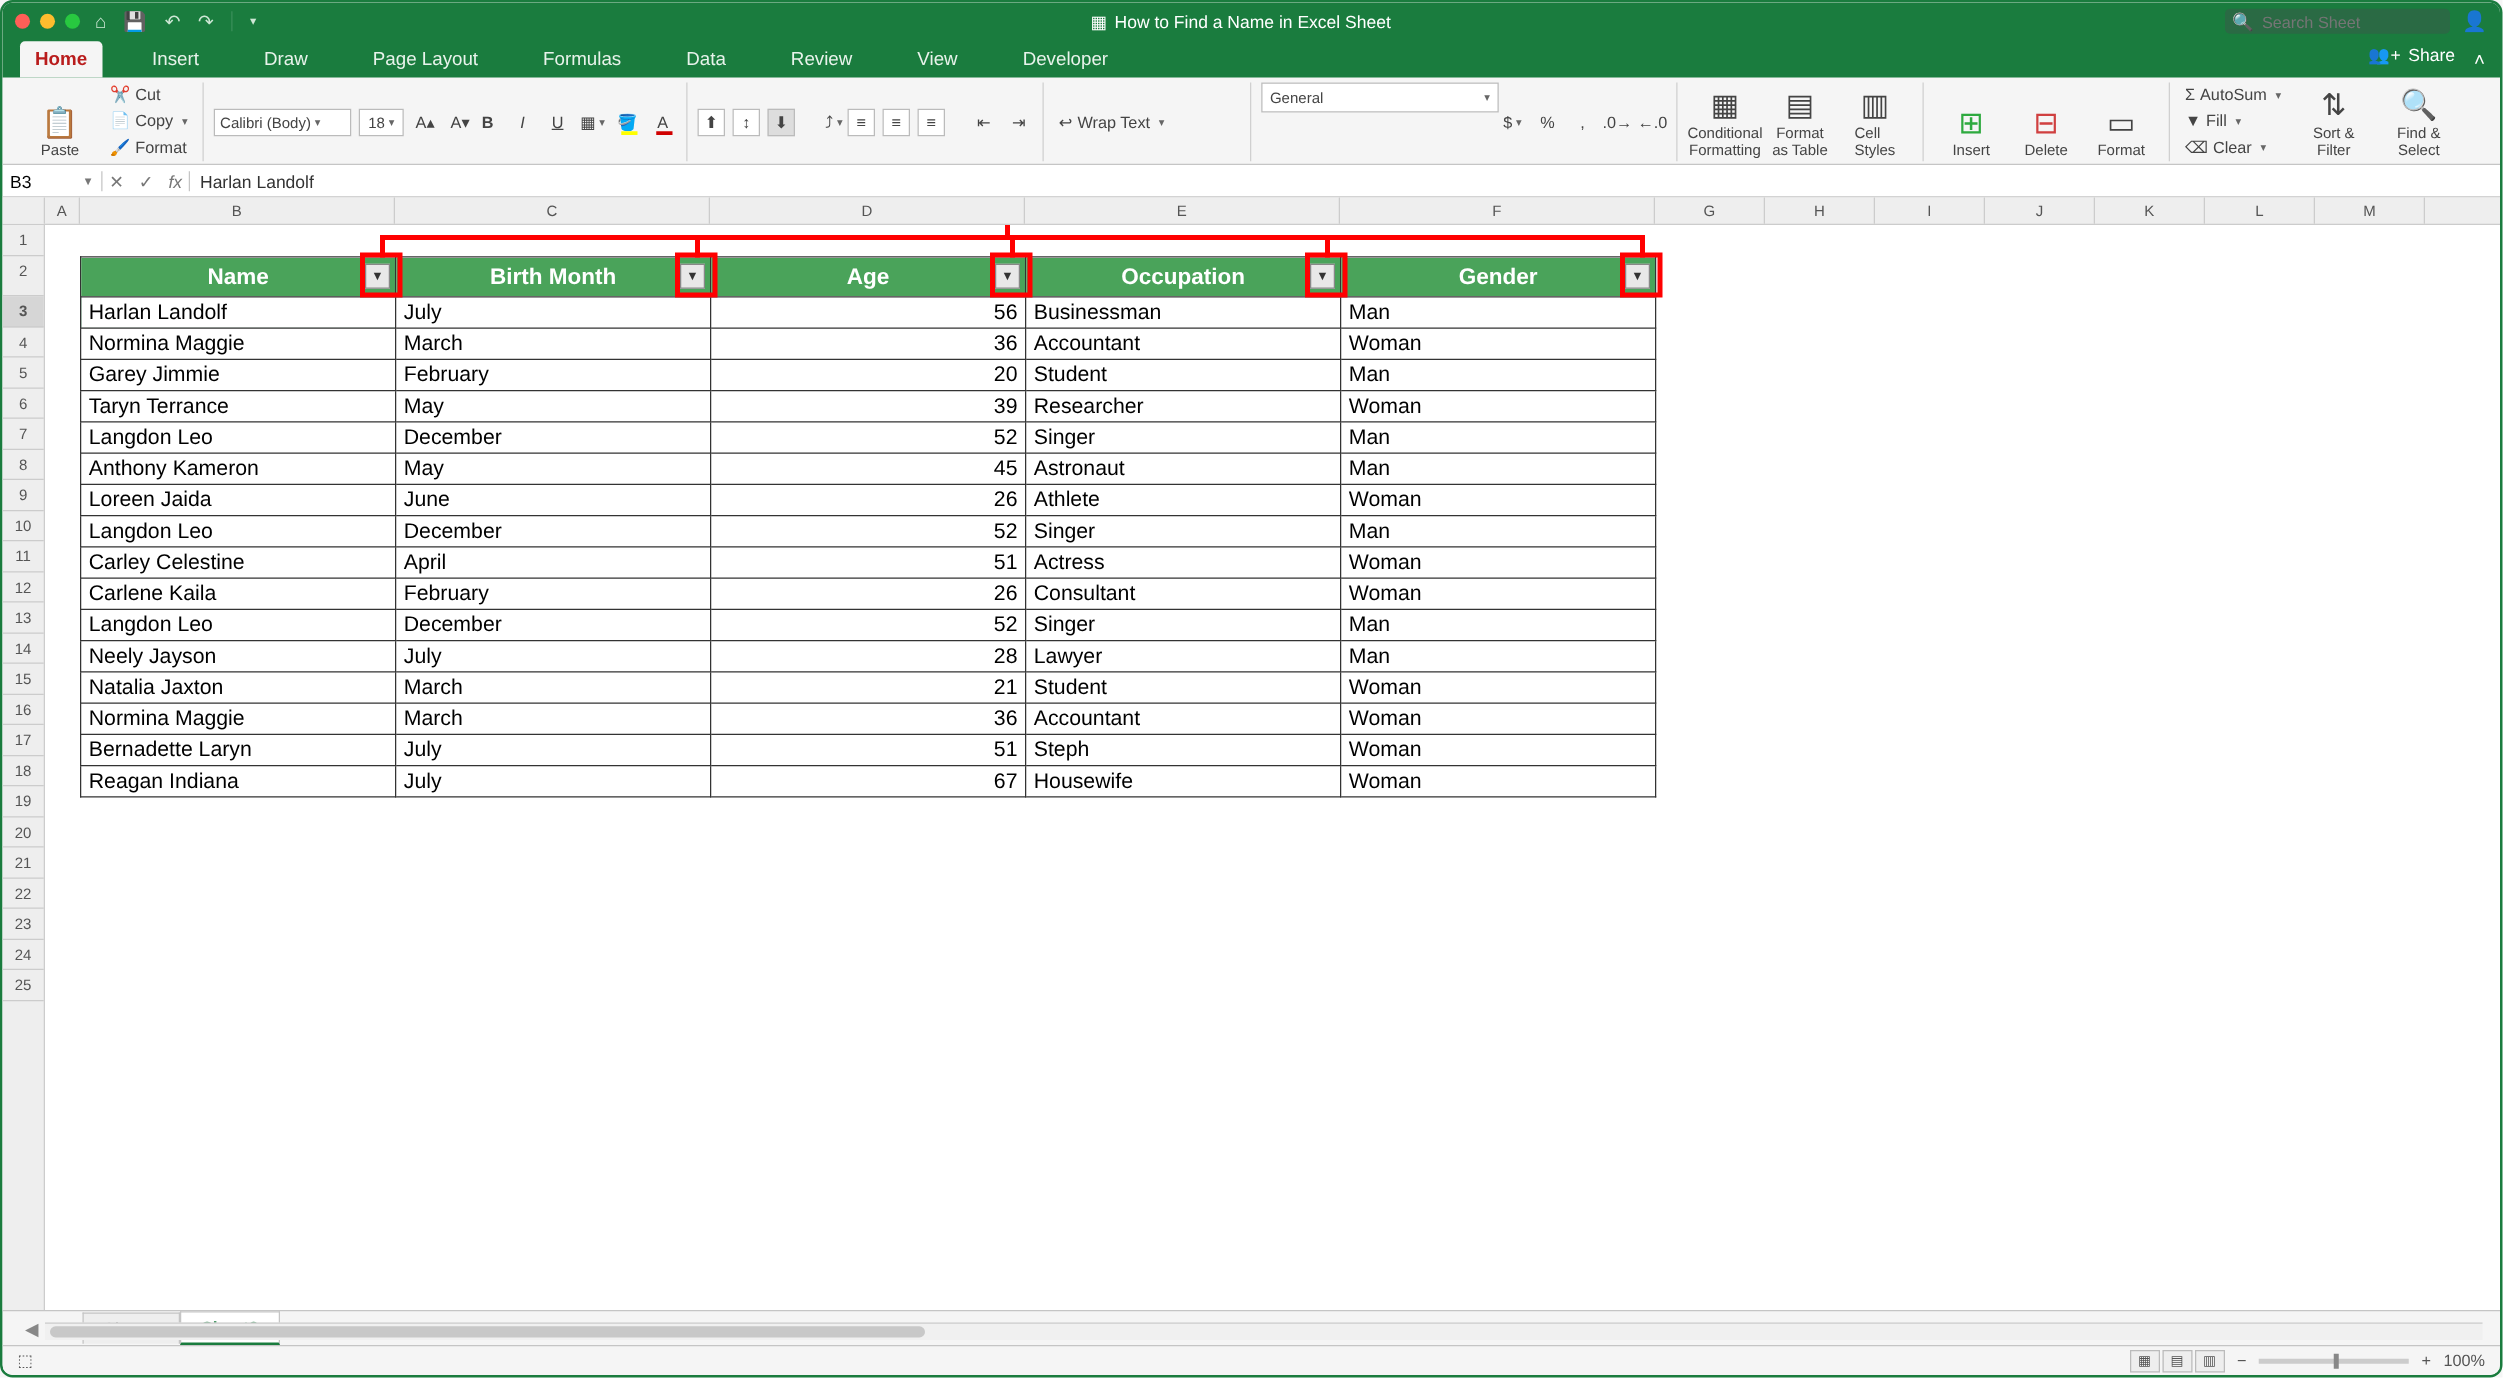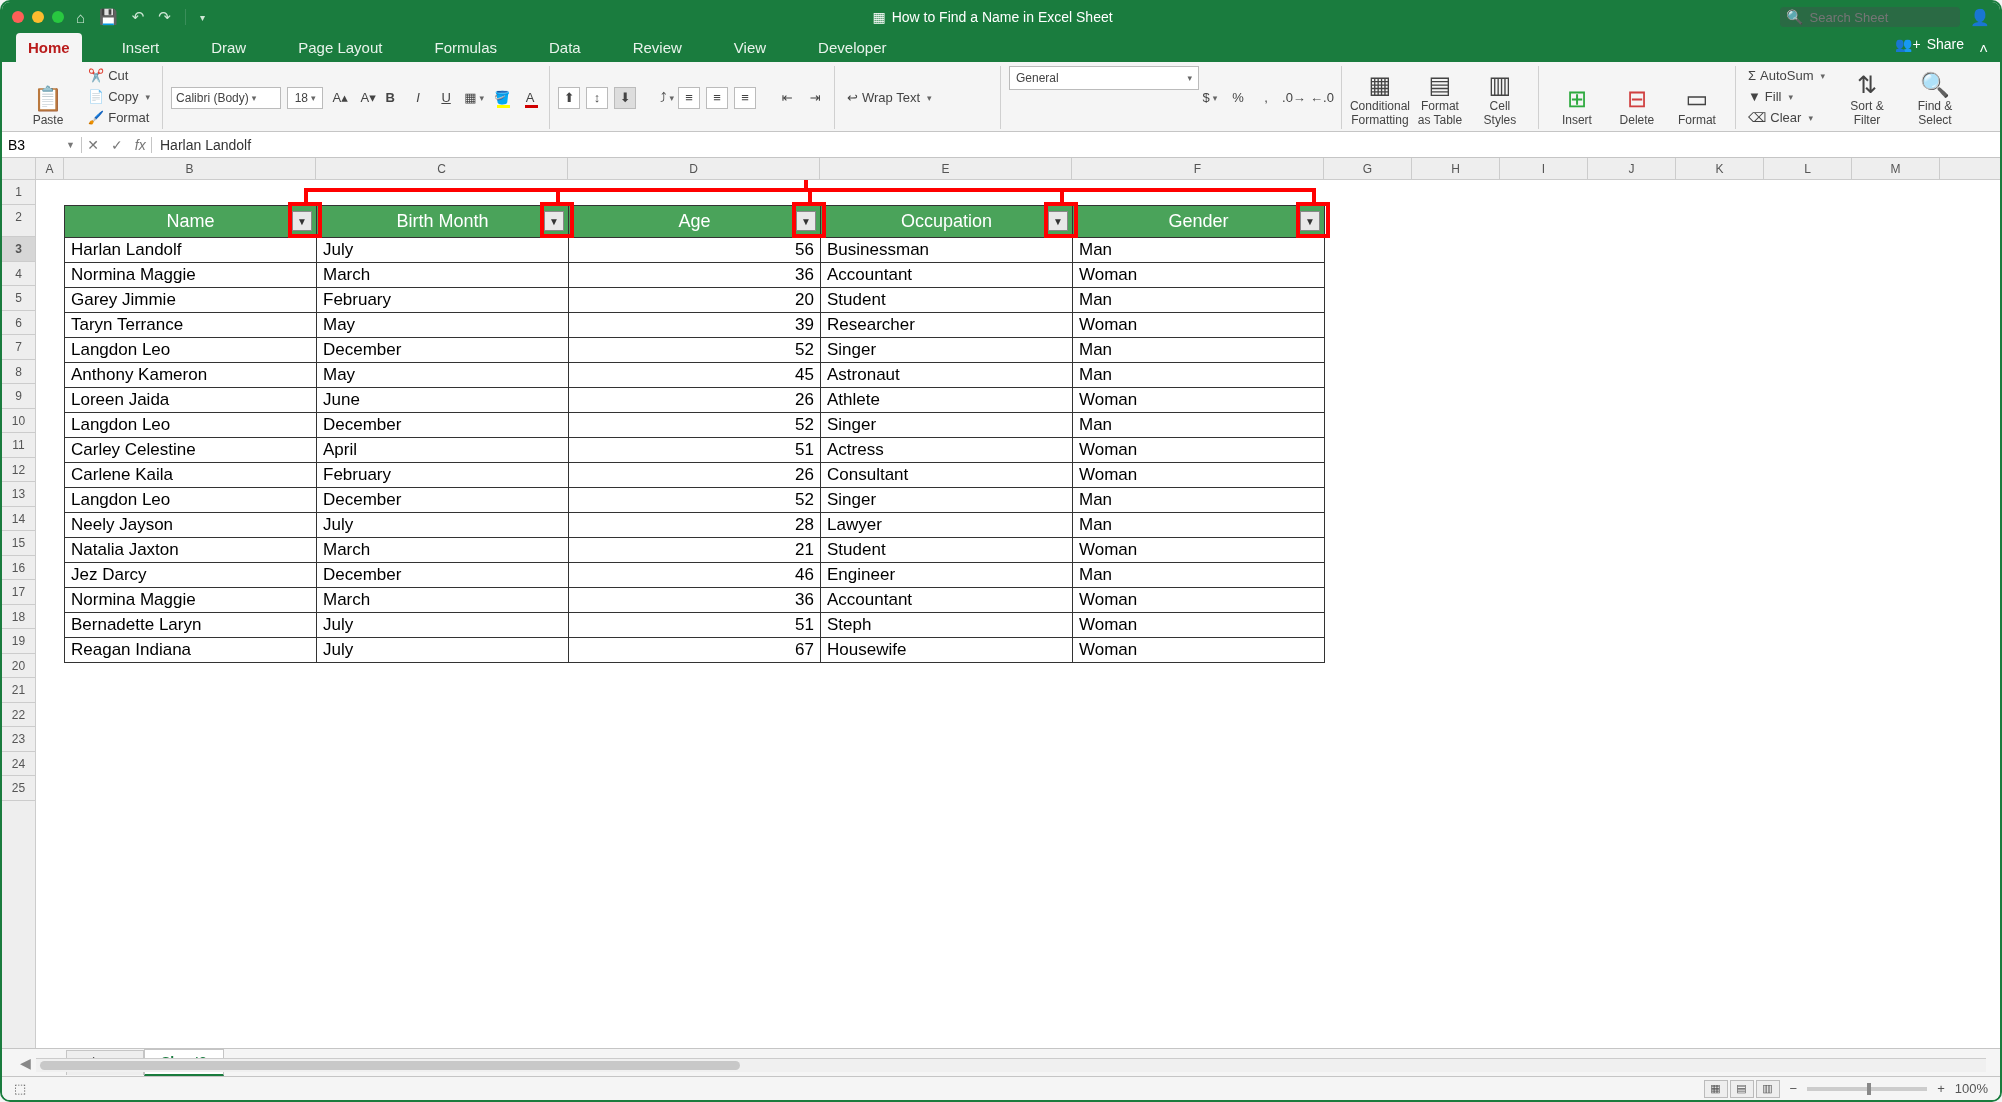--- a/index.html
+++ b/index.html
@@ -55,21 +55,21 @@
 
 
 .gridwrap{position:relative; display:flex; height:calc(100% - 30px - 30px - 70px - 26px - 22px - 28px - 24px); background:#fff;}
 .rowhdrs{width:34px; background:#eee; border-right:1px solid #ccc;}
 .rowhdr{height:24.5px; border-bottom:1px solid #ccc; text-align:center; font-size:12px; color:#555; line-height:24.5px;}
 .rowhdr.sel{background:#d6d6d6; font-weight:bold;}
 .cells{position:relative; flex:1; overflow:hidden;}
 
 
 .sheet-table{position:absolute; left:28px; top:24.5px; border-collapse:collapse;}
-.sheet-table th{background:#4aa35a; color:#fff; font-weight:normal; font-size:18px; border:1px solid #333; padding:2px 6px; position:relative; height:32px;}
+.sheet-table th{background:#4aa35a; color:#fff; font-weight:bold; font-size:18px; border:1px solid #333; padding:2px 6px; position:relative; height:32px;}
 .sheet-table td{border:1px solid #333; font-size:17px; padding:2px 6px; height:24.5px; background:#fff;}
 .sheet-table td.num{text-align:right;}
 .filterbtn{position:absolute; right:4px; top:50%; transform:translateY(-50%); width:20px; height:20px; background:#e8e8e8; border:1px solid #888; display:flex; align-items:center; justify-content:center; font-size:10px; color:#333;}
 .redbox{position:absolute; border:4px solid #ff0000; pointer-events:none;}
 .redline{position:absolute; background:#ff0000; z-index:40;}
 
 
 .sheettabs{height:28px; background:#f5f5f5; border-top:1px solid #c5c5c5; display:flex; align-items:center; padding-left:10px; gap:0; font-size:14px;}
 .sheettabs .nav{padding:0 8px;color:#888;}
 .stab{padding:4px 16px; border:1px solid #c5c5c5; border-bottom:none; background:#eee; color:#555;}
@@ -232,21 +232,21 @@
         <span style="white-space:pre-line;text-align:center;">Conditional
 Formatting</span>
       </div>
     <div class="bigbtn">
         <span class="ic">▤</span>
         <span style="white-space:pre-line;text-align:center;">Format
 as Table</span>
       </div>
     <div class="bigbtn">
         <span class="ic">▥</span>
-        <span style="white-space:pre-line;text-align:center;">Cell
+        <span style="white-space:pre-line;">Cell
 Styles</span>
       </div>
   </div>
 
   <div class="rgroup" style="flex-direction:row;">
     <div class="bigbtn">
         <span class="ic" style="color:#2eaa3f;">⊞</span>
         <span>Insert</span>
       </div>
     <div class="bigbtn">
@@ -445,27 +445,20 @@
             <td class="cF">Man</td>
           </tr>
           <tr>
             <td class="cB">Natalia Jaxton</td>
             <td class="cC">March</td>
             <td class="cD num">21</td>
             <td class="cE">Student</td>
             <td class="cF">Woman</td>
           </tr>
           <tr>
-            <td class="cB">Jez Darcy</td>
-            <td class="cC">December</td>
-            <td class="cD num">46</td>
-            <td class="cE">Engineer</td>
-            <td class="cF">Man</td>
-          </tr>
-          <tr>
             <td class="cB">Normina Maggie</td>
             <td class="cC">March</td>
             <td class="cD num">36</td>
             <td class="cE">Accountant</td>
             <td class="cF">Woman</td>
           </tr>
           <tr>
             <td class="cB">Bernadette Laryn</td>
             <td class="cC">July</td>
             <td class="cD num">51</td>

